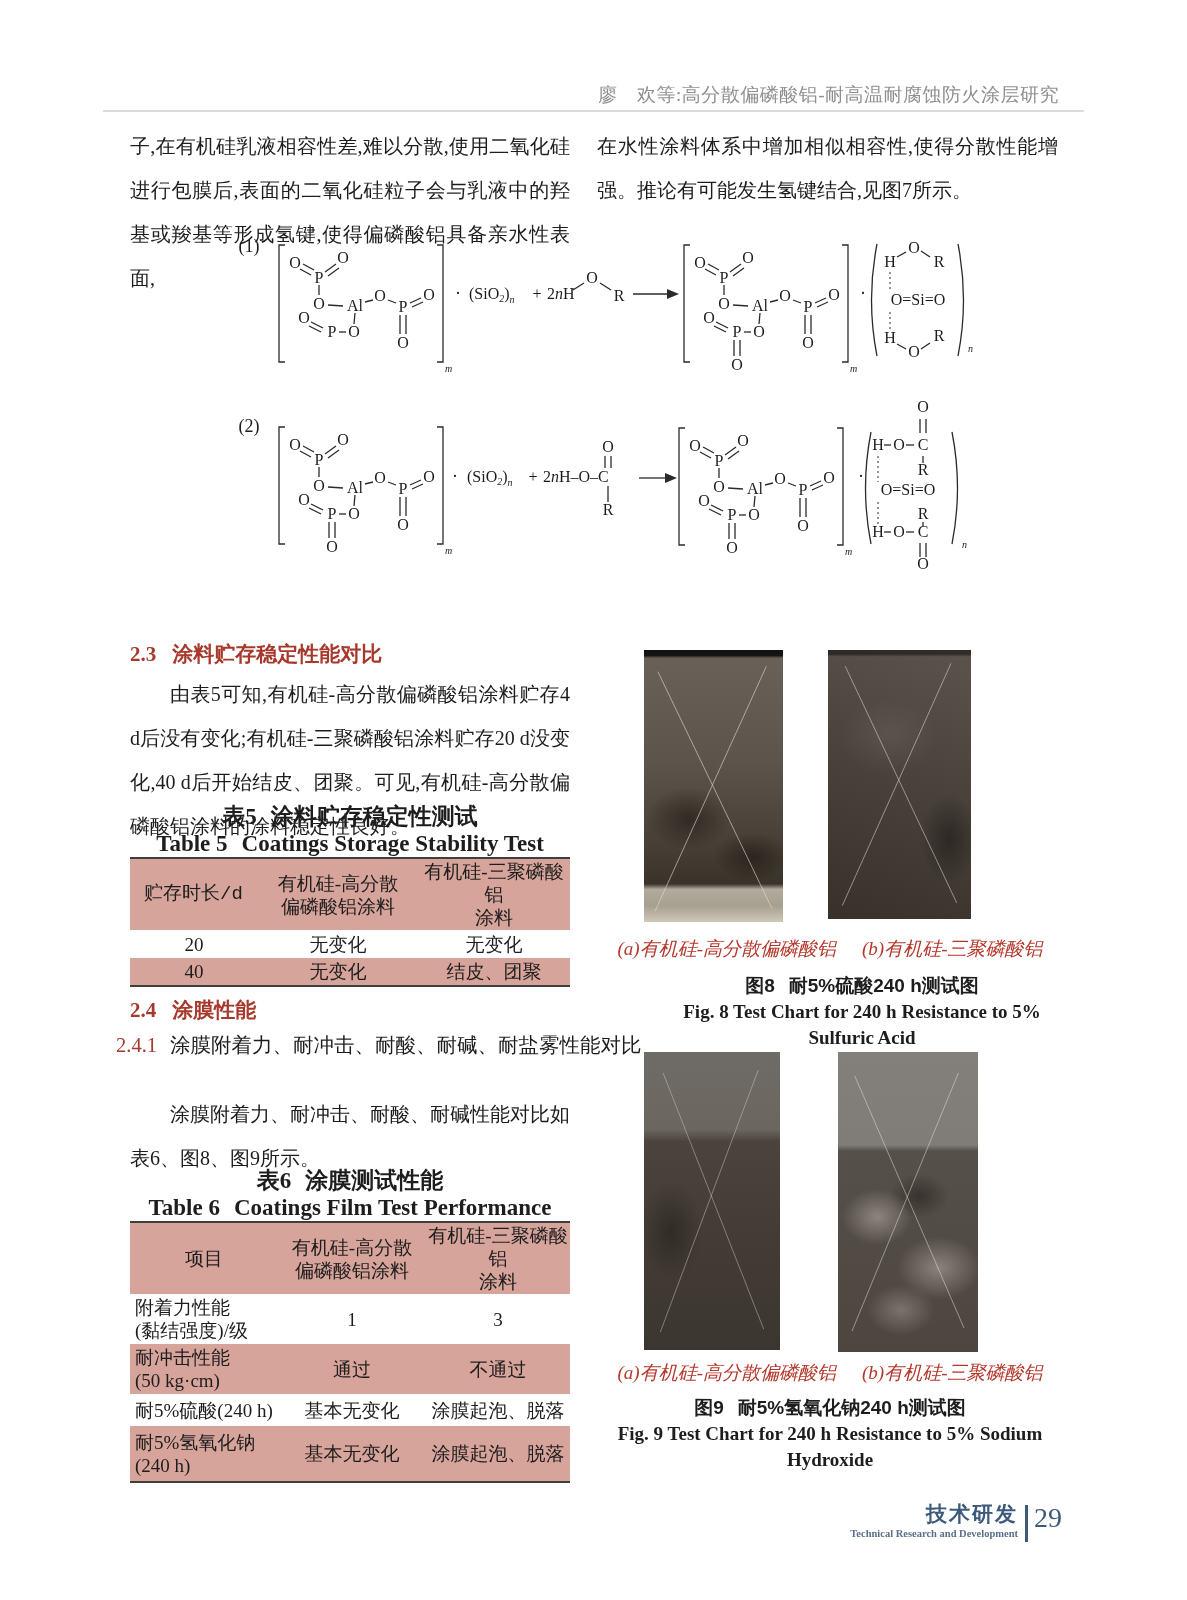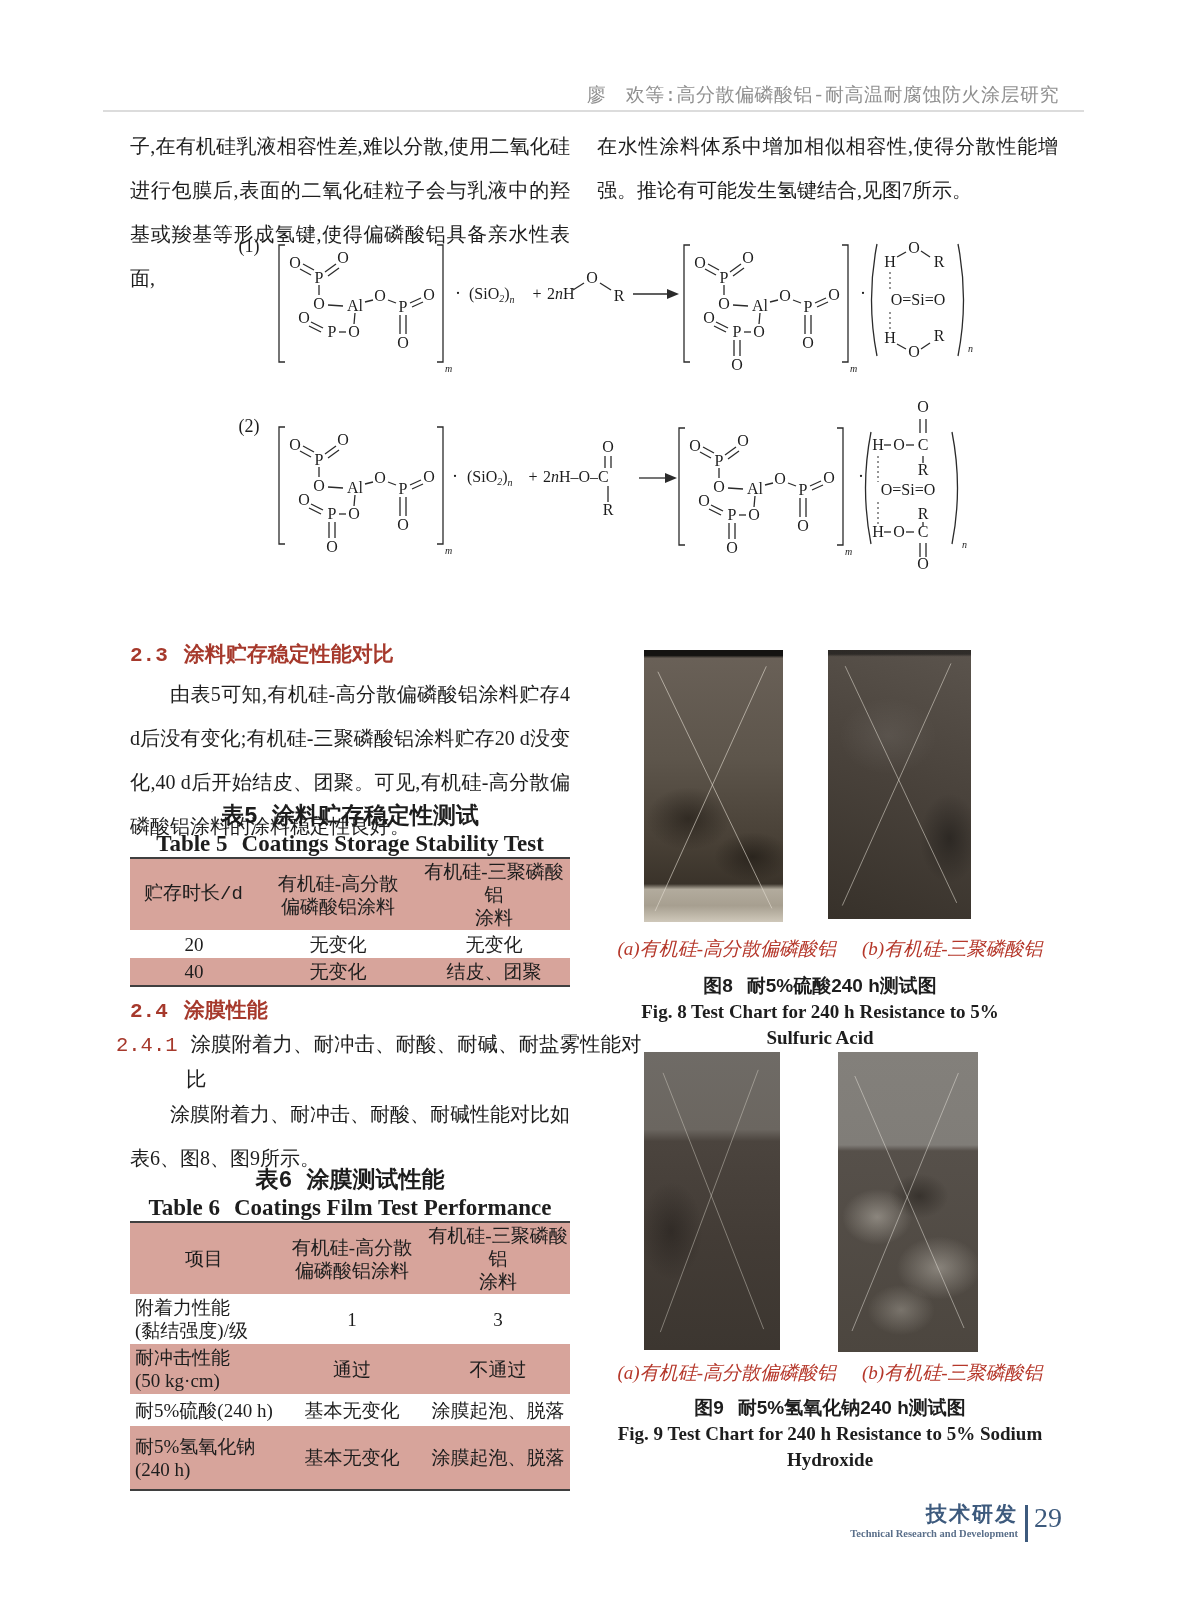--- a/index.html
+++ b/index.html
@@ -1,19 +1,19 @@
 <!DOCTYPE html>
 <html style="--accent-red: #a6392c; --caption-red: #b5372a; --table-pink: #d7a49b; --footer-blue: #3d5a7d; --header-gray: #8f8f8f; --rule-gray: #dcdcdc; --text-dark: #1d1d1d;"><head>
 <meta charset="utf-8">
 <style>
   html,body{margin:0;padding:0;background:#fff;}
   #page{position:relative;width:1187px;height:1600px;background:#fff;overflow:hidden;
         font-family:"Liberation Serif","DejaVu Serif",serif;color:var(--text-dark,#1d1d1d);}
   .abs{position:absolute;}
-  .sans{font-family:Liberation Mono, monospace;}
+  .sans{font-family:Liberation Serif, serif;}
   .hdr-title{top:82px;right:128px;font-size:19px;color:var(--header-gray,#8f8f8f);letter-spacing:.5px;}
   .hdr-rule{left:103px;top:110px;width:981px;height:2px;background:var(--rule-gray,#dcdcdc);}
   .para{font-size:20px;line-height:44px;text-align:justify;}
   .ind{text-indent:2em;}
   .sec-h{font-size:21px;font-weight:bold;color:var(--accent-red,#a6392c);text-align:center;}
   .sec-h .sp{margin-left:16px;}
   .sec241{font-size:20.5px;padding-left:70px;text-indent:-70px;line-height:35px;}
   .sec241 .num{color:var(--accent-red,#a6392c);}
   .sec241 .tt{margin-left:13px;color:#1d1d1d;}
   .tbl-title{text-align:center;font-size:23px;font-weight:bold;line-height:26px;}
@@ -324,21 +324,21 @@
       <td class="t6c1">
             <div>耐5%硫酸(240 h)</div>
           </td>
       <td>
             <div>基本无变化</div>
           </td>
       <td>
             <div>涂膜起泡、脱落</div>
           </td>
     </tr>
-    <tr class="pink" style="height:64px;border-radius:6px;">
+    <tr class="pink" style="height:56px;border-radius:6px;">
       <td class="t6c1">
             <div>耐5%氢氧化钠</div>
             <div>(240 h)</div>
           </td>
       <td>
             <div>基本无变化</div>
           </td>
       <td>
             <div>涂膜起泡、脱落</div>
           </td>
@@ -355,21 +355,21 @@
   <div class="photo photo-f8b" style="left:828px;top:650px;width:143px;height:269px;">
     <svg viewBox="0 0 100 100" preserveAspectRatio="none">
       <line x1="12" y1="6" x2="90" y2="94" stroke="rgba(225,220,210,0.55)" stroke-width="1"></line>
       <line x1="86" y1="5" x2="10" y2="95" stroke="rgba(225,220,210,0.55)" stroke-width="1"></line>
     </svg>
   </div>
   <div class="abs sub-cap" style="left:600px;top:936px;width:460px;">
     <span>(a)有机硅-高分散偏磷酸铝</span>
     <span>(b)有机硅-三聚磷酸铝</span>
   </div>
-  <div class="abs cap-block" style="left:590px;top:972px;width:460px;">
+  <div class="abs cap-block" style="left:632px;top:972px;width:460px;">
     <div class="cap-zh"><span class="lbl">图8</span><span>耐5%硫酸240 h测试图</span></div>
     <div class="cap-en">
       <div>Fig. 8  Test Chart for 240 h Resistance to 5%</div>
       <div>Sulfuric Acid</div>
     </div>
   </div>
 
   <div class="photo photo-f9a" style="left:644px;top:1052px;width:136px;height:298px;">
     <svg viewBox="0 0 100 100" preserveAspectRatio="none">
       <line x1="14" y1="7" x2="88" y2="93" stroke="rgba(215,210,200,0.45)" stroke-width="1"></line>

